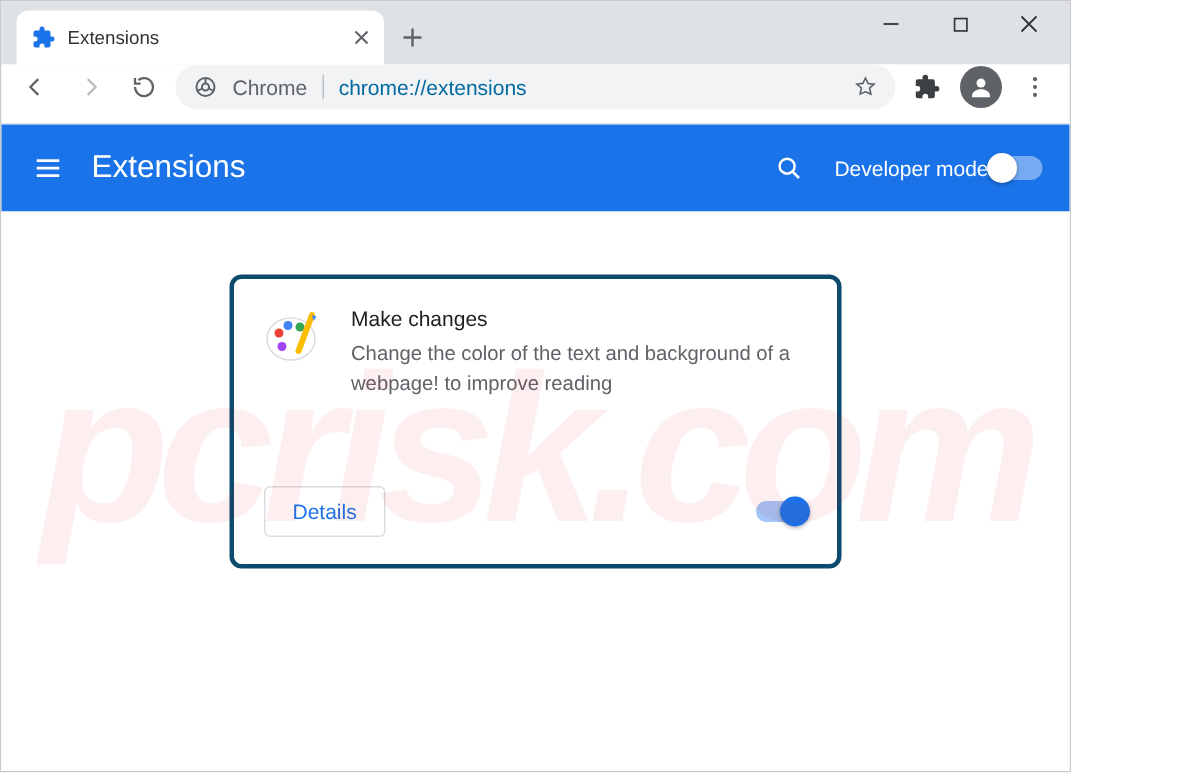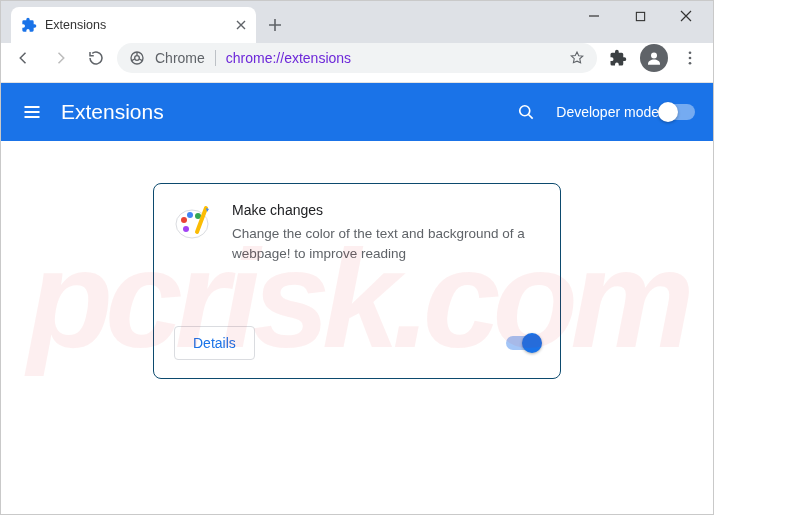--- a/index.html
+++ b/index.html
@@ -13,38 +13,38 @@
 .tab-title { font-size: 12.5px; color: #333; flex: 1; }
 .new-tab { width: 30px; height: 30px; display: flex; align-items: center; justify-content: center; color: #555; font-size: 18px; margin-left: 4px; margin-bottom: 3px; border-radius: 50%; }
 .window-controls { display: flex; height: 30px; padding-right: 4px; }
 .win-btn { width: 46px; display: flex; align-items: center; justify-content: center; color: #444; }
 
 .toolbar { height: 40px; background: #fff; display: flex; padding: 0 8px; gap: 6px; border-bottom: 1px solid #e3e3e3; }
 .nav-btn { width: 30px; height: 30px; border-radius: 50%; display: flex; align-items: center; justify-content: center; color: #5f6368; }
 .nav-btn.disabled { color: #bcbcbc; }
 .omnibox { flex: 1; height: 30px; background: #f1f3f4; border-radius: 15px; display: flex; align-items: center; padding: 0 12px; gap: 10px; }
 .omnibox .chrome-label { color: #5f6368; font-size: 14px; border-right: 1px solid #bdc1c6; padding-right: 10px; }
-.omnibox .url { color: #6d28d9; font-size: 14px; flex: 1; }
+.omnibox .url { color: #0369a1; font-size: 14px; flex: 1; }
 .star-btn { color: #5f6368; }
 .tool-icon { width: 30px; height: 30px; display: flex; align-items: center; justify-content: center; color: #3c4043; }
 .avatar-icon { width: 28px; height: 28px; border-radius: 50%; background: #5f6368; display:flex; align-items:center; justify-content:center; }
 
 .content { flex: 1; display: flex; flex-direction: column; background: linear-gradient(#fff,#fff); position: relative; }
 
 .blue-bar { height: 58px; background: #1a73e8; display: flex; align-items: center; padding: 0 18px; color: #fff; }
 .menu-icon { width: 26px; height: 26px; display:flex; align-items:center; justify-content:center; }
 .blue-title { font-size: 21px; margin-left: 16px; font-weight: 400; }
 .blue-spacer { flex: 1; }
 .search-icon { margin-right: 20px; }
 .dev-mode { font-size: 14px; }
 .switch-off { width: 36px; height: 16px; background: rgba(255,255,255,0.4); border-radius: 8px; position: relative; }
 .switch-off::after { content:''; position:absolute; left:-1px; top:-2px; width:20px; height:20px; background:#fff; border-radius:50%; box-shadow:0 1px 3px rgba(0,0,0,0.3); }
 
 .card-area { flex:1; display:flex; justify-content:center; padding-top: 42px; background: #fff; }
-.card { width: 408px; height: 196px; background: #fff; border: 1px solid #0c4a6e; border-radius: 8px; padding: 18px 20px; display: flex; flex-direction: column; }
+.card { width: 408px; height: 196px; background: #fff; border: 3px solid #0c4a6e; border-radius: 8px; padding: 18px 20px; display: flex; flex-direction: column; }
 .card-top { display: flex; gap: 18px; }
 .ext-icon { width: 40px; height: 40px; flex-shrink:0; }
 .ext-text { flex:1; }
 .ext-name { font-size: 14px; color: #202124; font-weight: 500; margin-bottom: 6px; }
 .ext-desc { font-size: 13.5px; color: #5f6368; line-height: 1.45; }
 .card-bottom { display:flex; align-items:center; margin-top:auto; gap:10px; }
 .mbtn { border:1px solid #dadce0; border-radius:4px; height:34px; padding:0 18px; color:#1a73e8; font-size:14px; background:#fff; display:flex; align-items:center; }
 .toggle-on { width: 34px; height: 14px; background:#a3c5f7; border-radius:7px; position:relative; margin-left:auto; }
 .toggle-on::after { content:''; position:absolute; right:-2px; top:-3px; width:20px; height:20px; background:#1a73e8; border-radius:50%; box-shadow:0 1px 3px rgba(0,0,0,0.3); }
 

